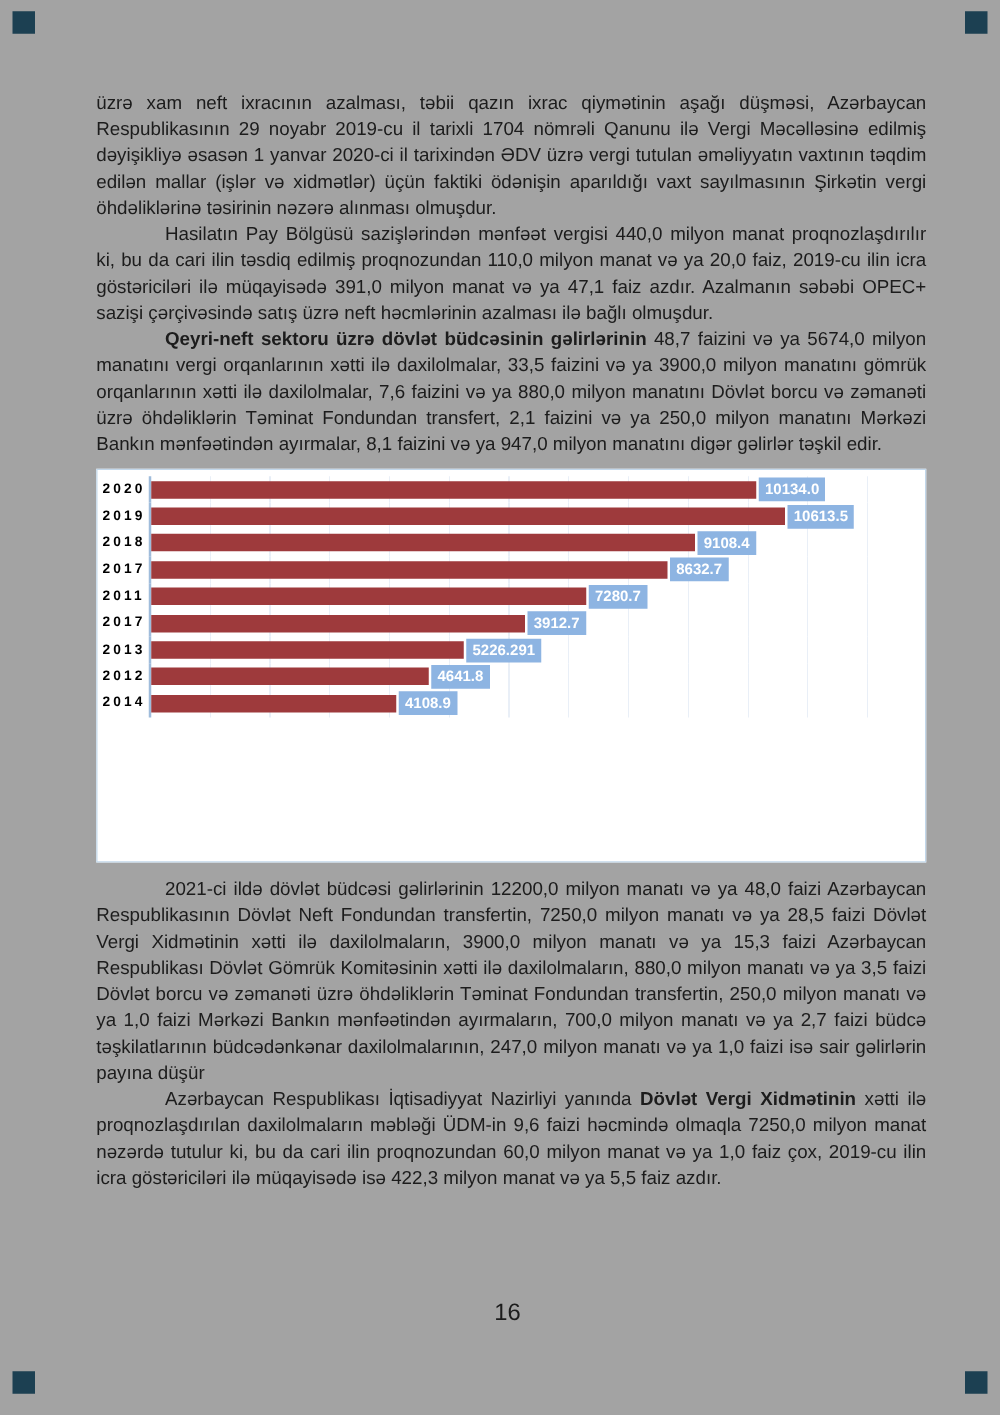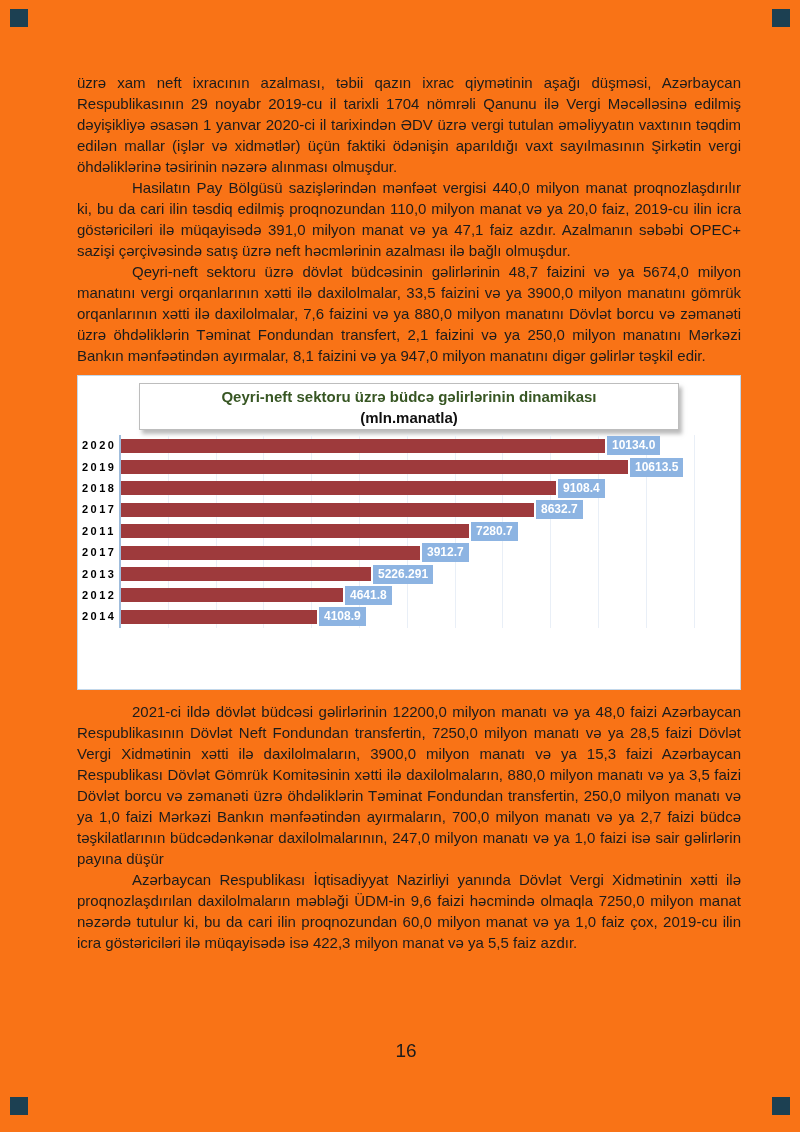--- a/index.html
+++ b/index.html
@@ -1,29 +1,29 @@
 <!DOCTYPE html>
 <html style="--bar: #9e3a3c; --value-chip-bg: #8db4e2; --value-chip-text: #ffffff; --title-green: #375623; --chart-border: #c2d7ea; --corner-mark: #1c4052;"><head>
 <meta charset="utf-8">
 <style>
   html,body{margin:0;padding:0;}
   .page{
-    position:relative;width:800px;height:1132px;background:#f97316;
+    position:relative;width:800px;height:1132px;background:#a3a3a3;
     font-family:"Liberation Sans",sans-serif;color:#1c1c1c;overflow:hidden;
   }
   .corner-mark{position:absolute;width:18px;height:18px;background:var(--corner-mark,#1c4052);}
   .mark-tl{left:10px;top:9px;}
   .mark-tr{left:772px;top:9px;}
   .mark-bl{left:10px;top:1097px;}
   .mark-br{left:772px;top:1097px;}
 
   .content{position:absolute;left:77px;top:72px;width:664px;font-size:15px;line-height:21px;text-align:justify;}
   .content p{margin:0;}
   .indent{text-indent:55px;}
-  b{font-weight:normal;}
+  b{font-weight:bold;}
 
   .chart-box{
     box-sizing:border-box;width:664px;height:315px;margin:9px 0 11px 0;
     border:1px solid var(--chart-border,#c2d7ea);background:#fff;position:relative;
   }
   .chart-title-box{
     box-sizing:border-box;width:540px;height:47px;margin:7px auto 3px auto;
     border:1px solid #bdbdbd;background:#fff;text-align:center;
     box-shadow:3px 4px 4px rgba(130,130,130,.55);
     padding-top:2px;
@@ -61,24 +61,20 @@
 
   <div class="content">
 
     <p>üzrə xam neft ixracının azalması, təbii qazın ixrac qiymətinin aşağı düşməsi, Azərbaycan Respublikasının 29 noyabr 2019-cu il tarixli 1704 nömrəli Qanunu ilə Vergi Məcəlləsinə edilmiş dəyişikliyə əsasən 1 yanvar 2020-ci il tarixindən ƏDV üzrə vergi tutulan əməliyyatın vaxtının təqdim edilən mallar (işlər və xidmətlər) üçün faktiki ödənişin aparıldığı vaxt sayılmasının Şirkətin vergi öhdəliklərinə təsirinin nəzərə alınması olmuşdur.</p>
 
     <p class="indent">Hasilatın Pay Bölgüsü sazişlərindən mənfəət vergisi 440,0 milyon manat proqnozlaşdırılır ki, bu da cari ilin təsdiq edilmiş proqnozundan 110,0 milyon manat və ya 20,0 faiz, 2019-cu ilin icra göstəriciləri ilə müqayisədə 391,0 milyon manat və ya 47,1 faiz azdır. Azalmanın səbəbi OPEC+ sazişi çərçivəsində satış üzrə neft həcmlərinin azalması ilə bağlı olmuşdur.</p>
 
     <p class="indent"><b>Qeyri-neft sektoru üzrə dövlət büdcəsinin gəlirlərinin</b><span> 48,7 faizini və ya 5674,0 milyon manatını vergi orqanlarının xətti ilə daxilolmalar, 33,5 faizini və ya 3900,0 milyon manatını gömrük orqanlarının xətti ilə daxilolmalar, 7,6 faizini və ya 880,0 milyon manatını Dövlət borcu və zəmanəti üzrə öhdəliklərin Təminat Fondundan transfert, 2,1 faizini və ya 250,0 milyon manatını Mərkəzi Bankın mənfəətindən ayırmalar, 8,1 faizini və ya 947,0 milyon manatını  digər gəlirlər təşkil edir.</span></p>
 
     <div class="chart-box">
-      <div class="chart-title-box">
-        <div class="chart-title">Qeyri-neft sektoru üzrə büdcə gəlirlərinin dinamikası</div>
-        <div class="chart-subtitle">(mln.manatla)</div>
-      </div>
       <div class="plot">
           <div class="crow">
             <div class="ylab">2020</div>
             <div class="bararea">
               <div class="bar" style="width: 484px;"></div>
               <div class="chip">10134.0</div>
             </div>
           </div>
           <div class="crow">
             <div class="ylab">2019</div>

